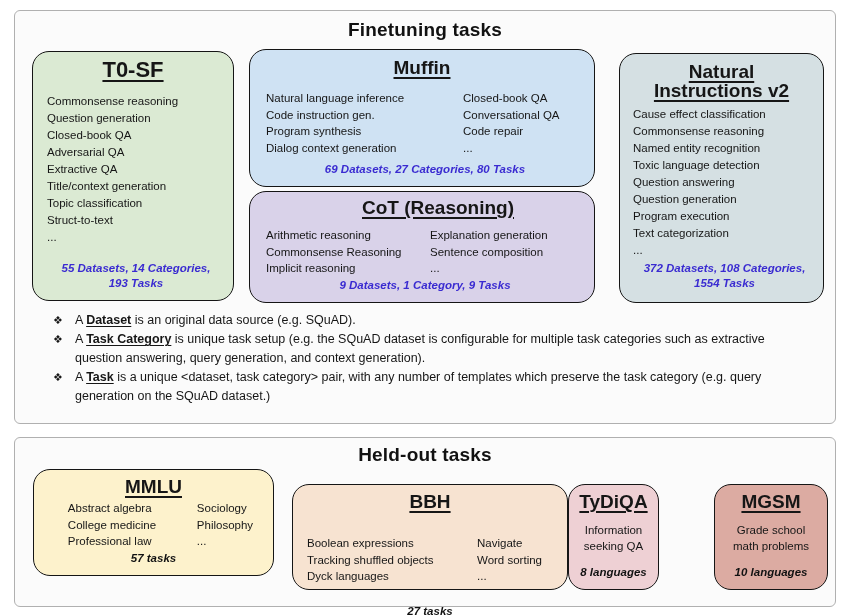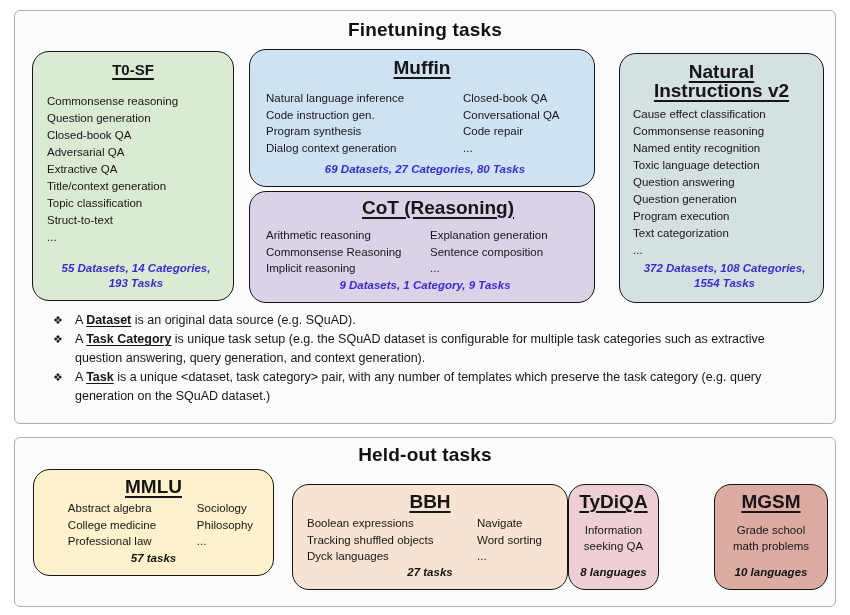--- a/index.html
+++ b/index.html
@@ -68,21 +68,21 @@
 </style>
 </head>
 <body>
 
 <div class="canvas">
 
   <section class="panel" id="finetuning-panel" style="background: rgb(251, 251, 251);">
     <div class="panel-title">Finetuning tasks</div>
 
     <div class="box" id="t0sf-box" style="background: rgb(219, 234, 211);">
-      <div class="box-title" style="font-size:15px;">
+      <div class="box-title" style="font-size:22px;">
         <span class="u">T0-SF</span>
       </div>
       <div class="list">
         <div class="li">Commonsense reasoning</div>
         <div class="li">Question generation</div>
         <div class="li">Closed-book QA</div>
         <div class="li">Adversarial QA</div>
         <div class="li">Extractive QA</div>
         <div class="li">Title/context generation</div>
         <div class="li">Topic classification</div>
@@ -188,21 +188,21 @@
         </div>
         <div class="col2">
           <div class="li-tight">Sociology</div>
           <div class="li-tight">Philosophy</div>
           <div class="li-tight">...</div>
         </div>
       </div>
       <div class="stats-black">57 tasks</div>
     </div>
 
-    <div class="box" id="bbh-box" style="background: rgb(247, 227, 209);">
+    <div class="box" id="bbh-box" style="background: rgb(247, 227, 209); gap: 20px;">
       <div class="box-title">
         <span class="u">BBH</span>
       </div>
       <div class="cols">
         <div class="col1">
           <div class="li-tight">Boolean expressions</div>
           <div class="li-tight">Tracking shuffled objects</div>
           <div class="li-tight">Dyck languages</div>
         </div>
         <div class="col2">

